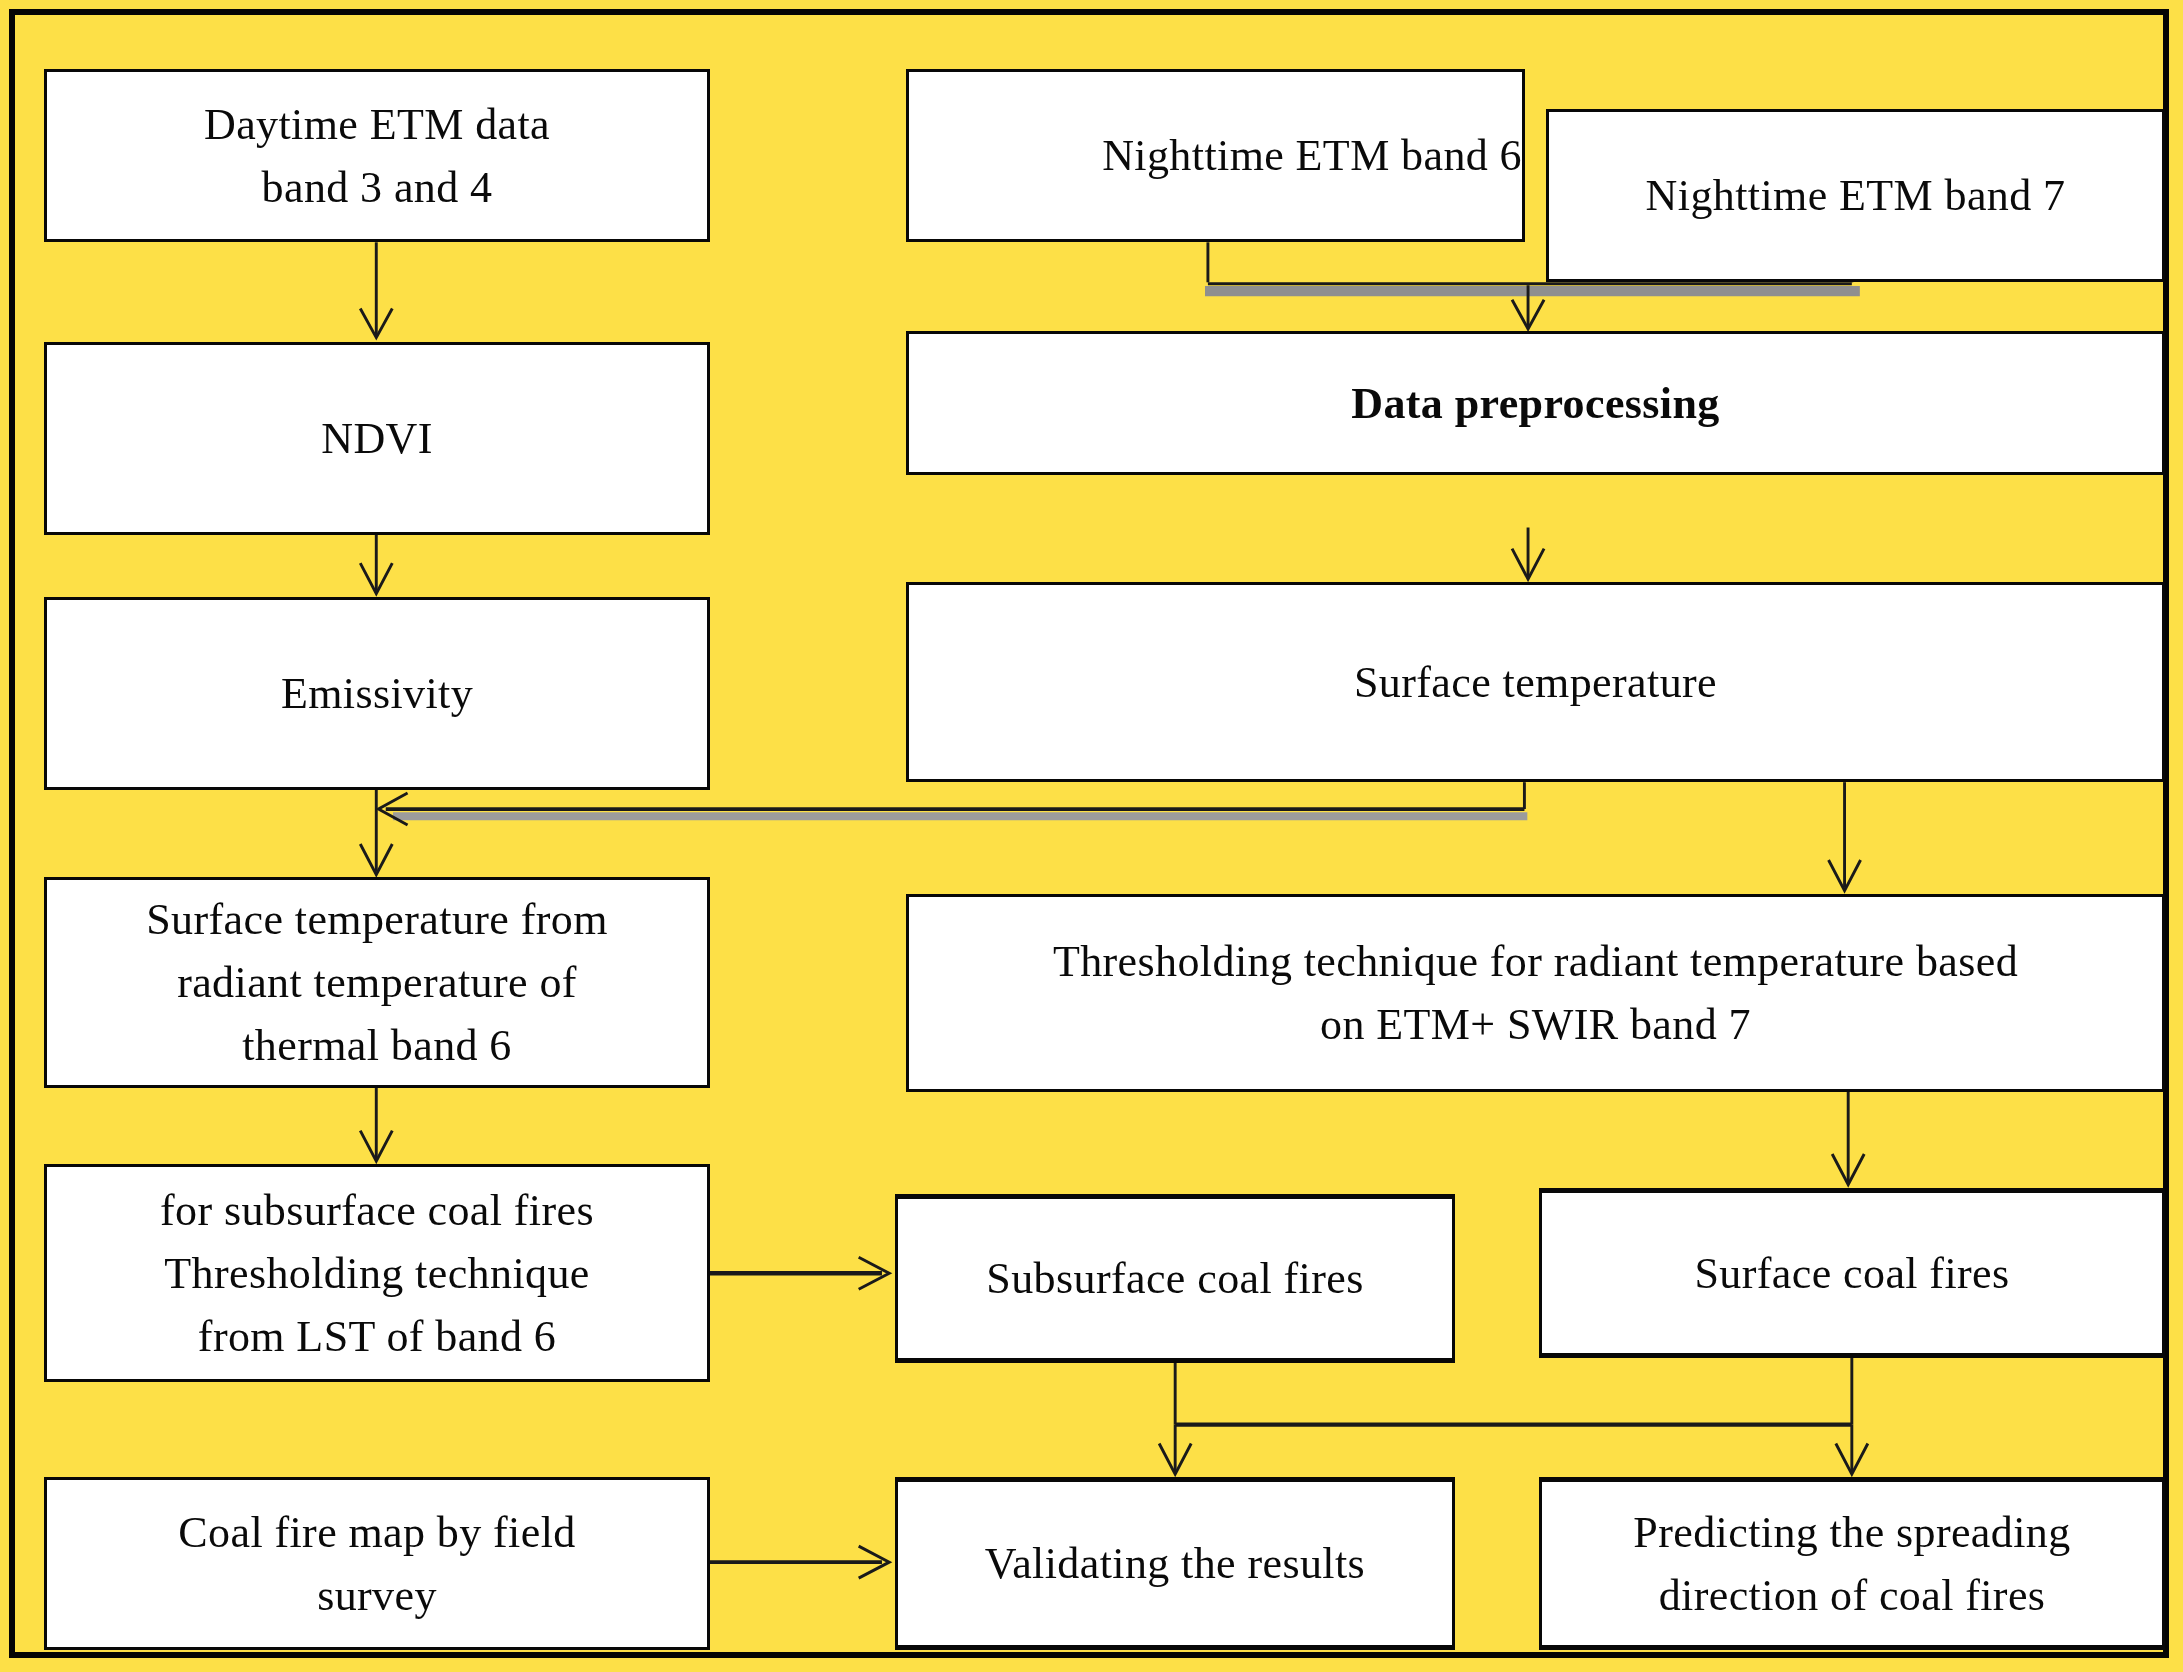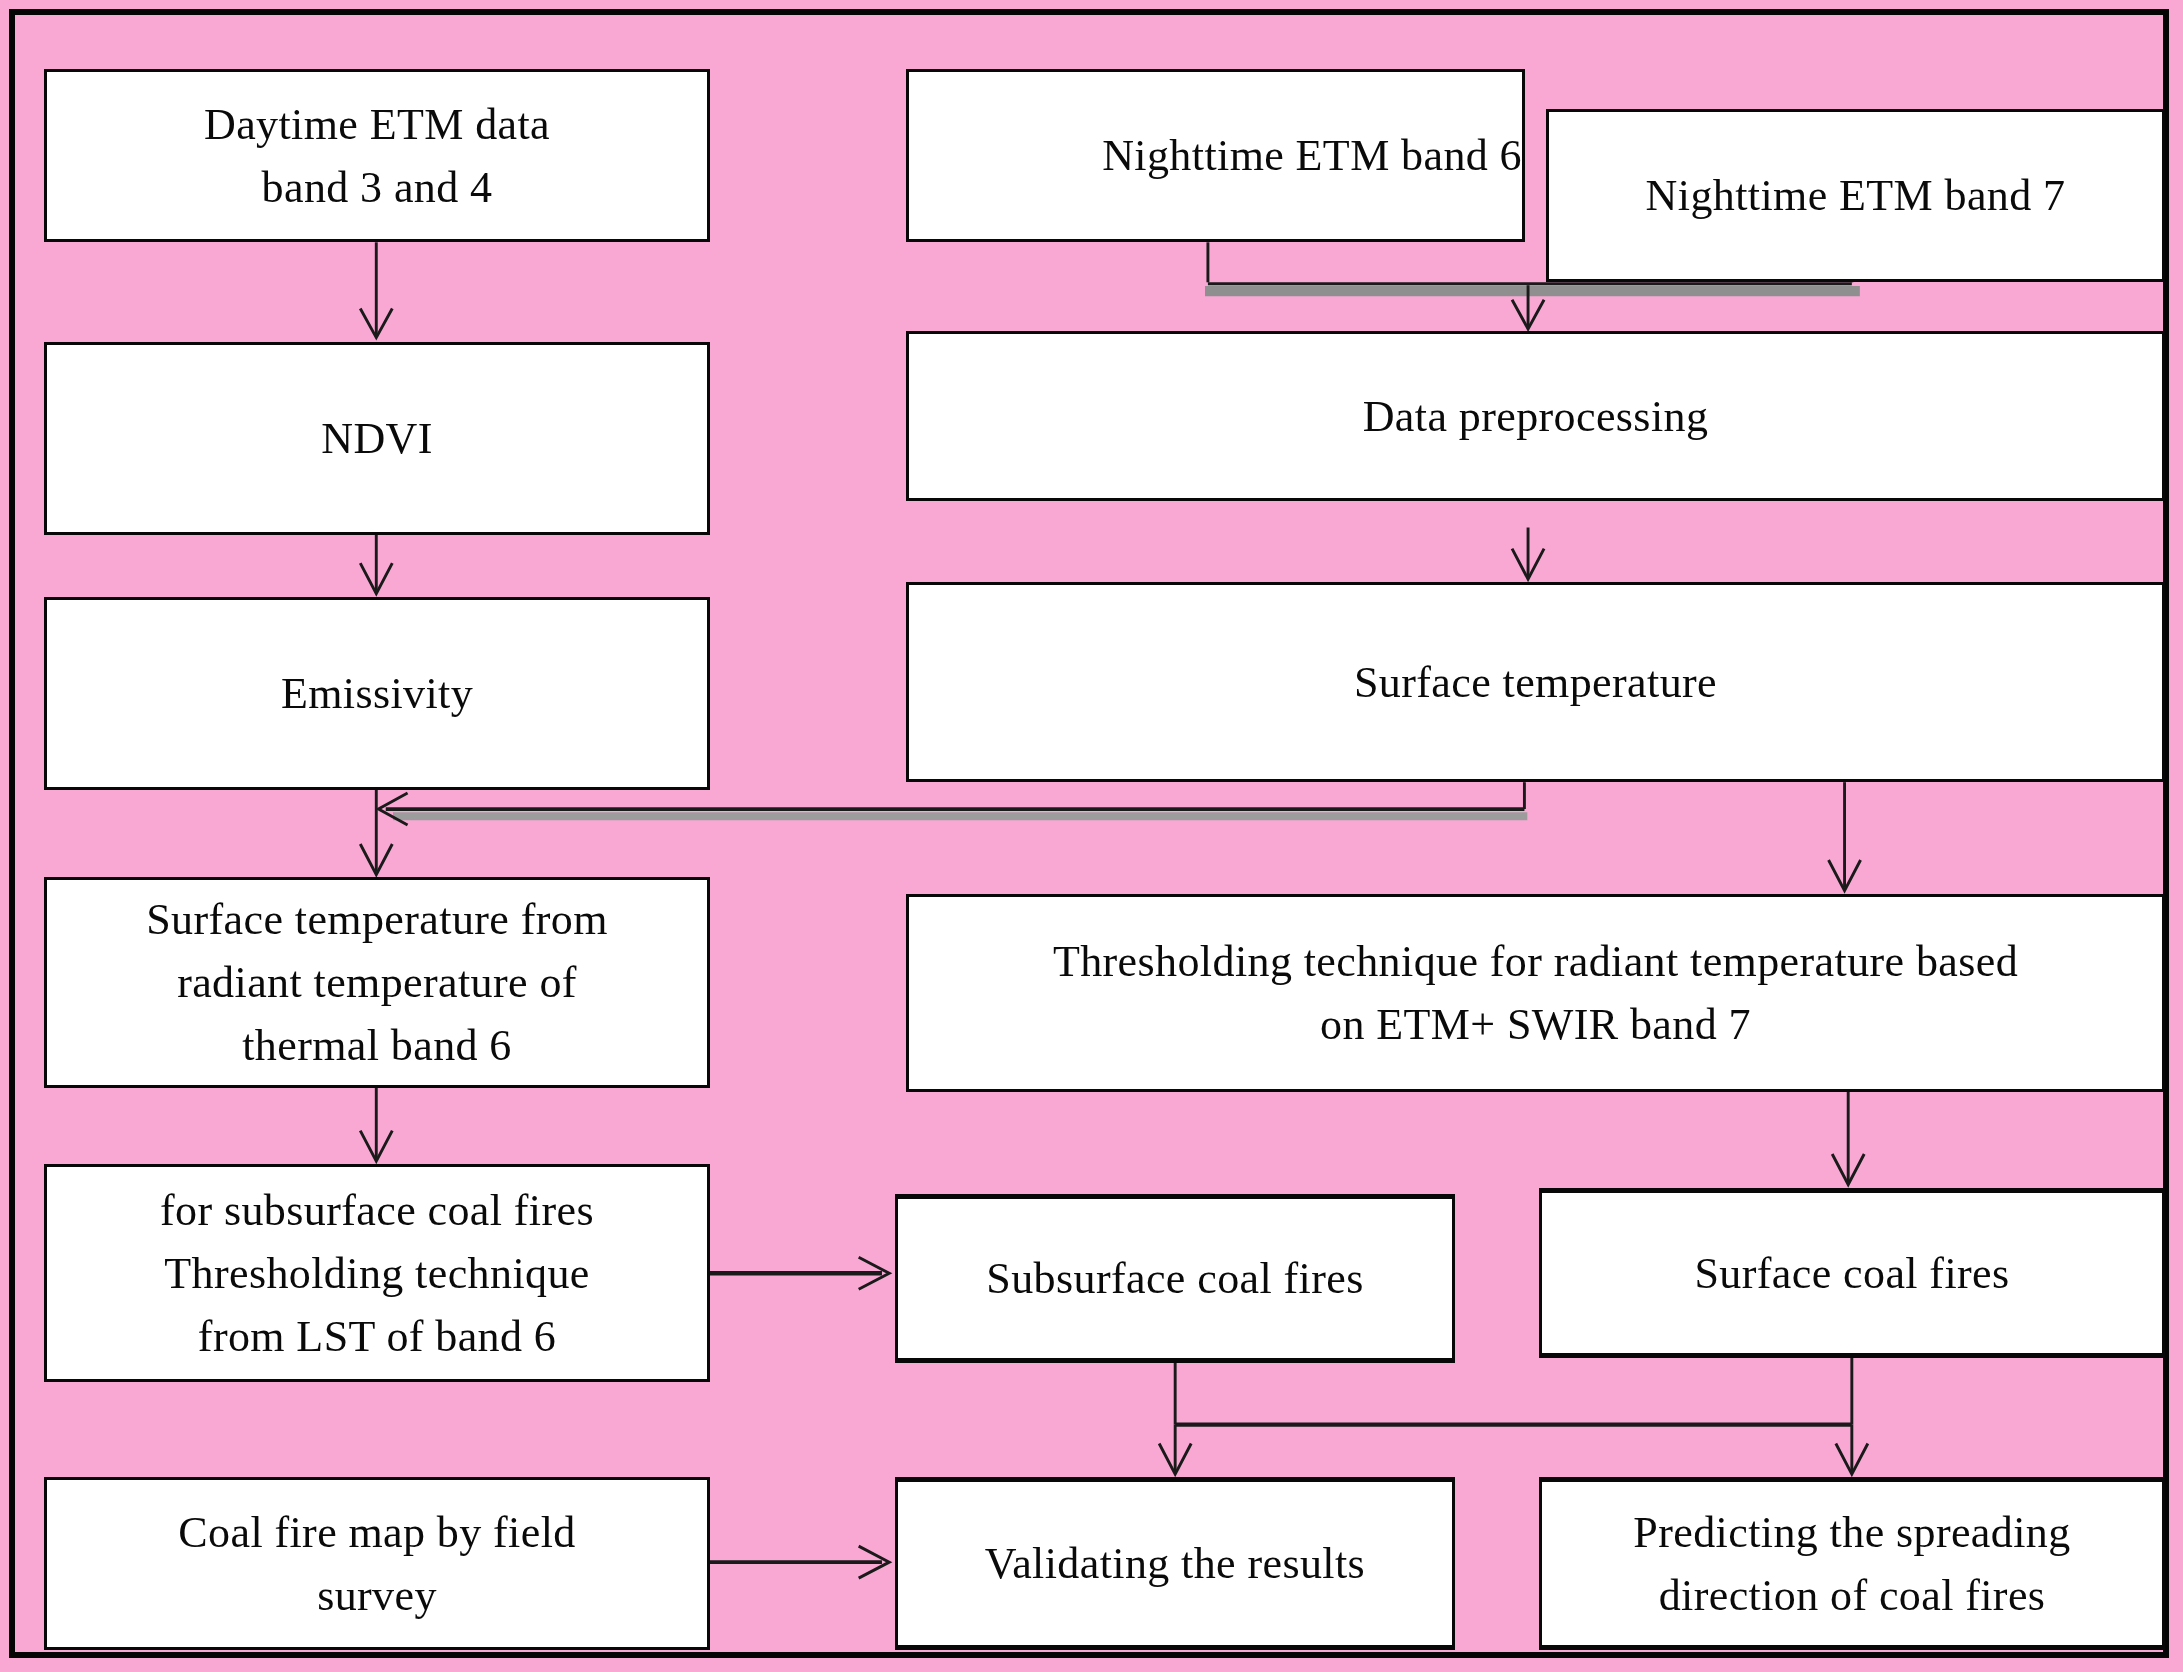--- a/index.html
+++ b/index.html
@@ -5,21 +5,21 @@
   html, body {
     margin: 0;
     padding: 0;
     background: #ffffff;
     font-family: "Liberation Serif", "DejaVu Serif", serif;
   }
   #page {
     position: relative;
     width: 2183px;
     height: 1672px;
-    background: #f9a8d4;
+    background: #fde047;
     overflow: hidden;
   }
   #outer-frame {
     position: absolute;
     left: 8.7px; top: 8.7px;
     width: 2160px; height: 1649px;
     border: 6.5px solid #050505;
     box-sizing: border-box;
   }
   #connector-layer {
@@ -43,21 +43,21 @@
     letter-spacing: 0.4px;
   }
   .node .ln { white-space: nowrap; }
   .thick-tb { border-top-width: 5.8px; border-bottom-width: 5.8px; }
 
   
   #node-daytime     { left: 44px;   top: 69px;   width: 666px;  height: 173px; }
   #node-night6      { left: 906px; top: 69px;   width: 619px;  height: 173px; align-items: flex-end; }
   #node-night7      { left: 1546px; top: 69px;   width: 619px;  height: 173px; margin-top: 40px; }
   #node-ndvi        { left: 44px;   top: 342px;  width: 666px;  height: 193px; }
-  #node-dataprep    { left: 906px; top: 331px;  width: 1259px; height: 170px; }
+  #node-dataprep    { left: 906px; top: 331px;  width: 1259px; height: 144px; font-weight: bold; }
   #node-emissivity  { left: 44px;   top: 597px;  width: 666px;  height: 193px; }
   #node-radiant     { left: 906px; top: 582px;  width: 1259px; height: 200px; }
   #node-surfacetemp { left: 44px;   top: 877px; width: 666px;  height: 211px; }
   #node-threshright { left: 906px; top: 894px; width: 1259px; height: 198px; }
   #node-threshleft  { left: 44px;   top: 1164px; width: 666px;  height: 218px; }
   #node-subsurface  { left: 895px; top: 1194px; width: 560px;  height: 169px; }
   #node-surfacecoal { left: 1539px; top: 1188px; width: 626px;  height: 170px; }
   #node-coalmap     { left: 44px;   top: 1477px; width: 666px;  height: 173px; }
   #node-validating  { left: 895px; top: 1477px; width: 560px;  height: 173px; }
   #node-predicting  { left: 1539px; top: 1477px; width: 626px;  height: 173px; }

